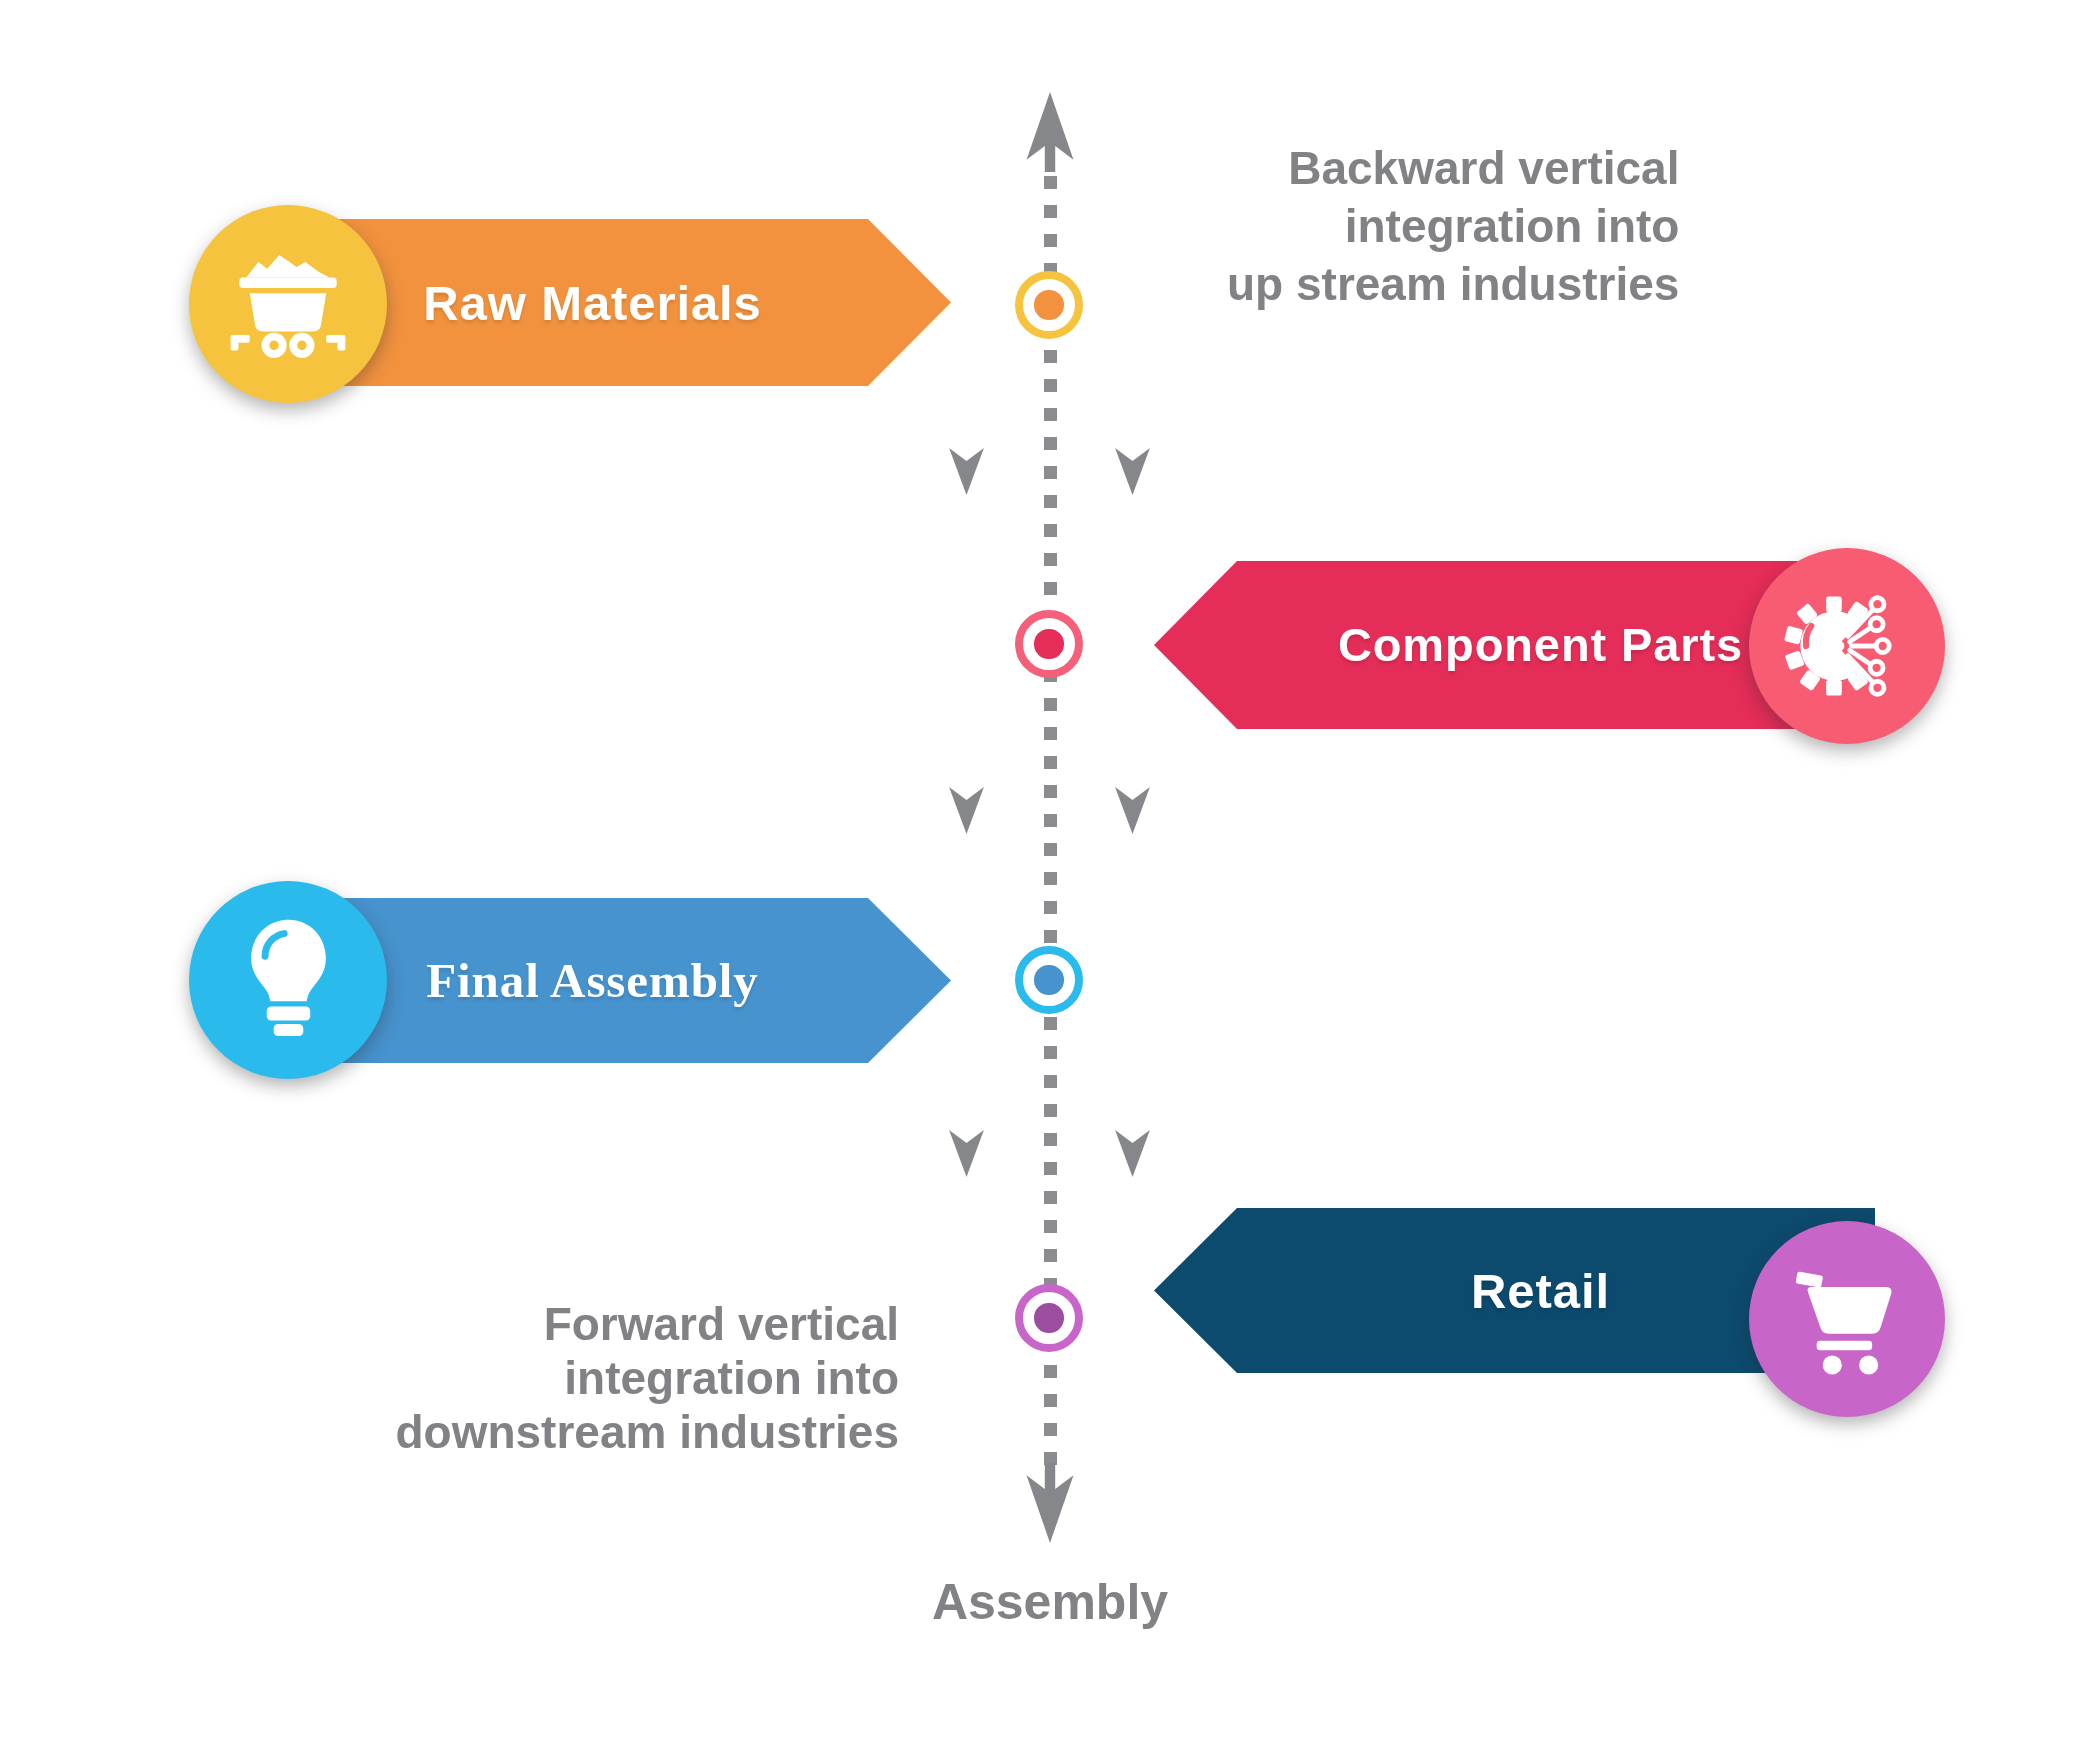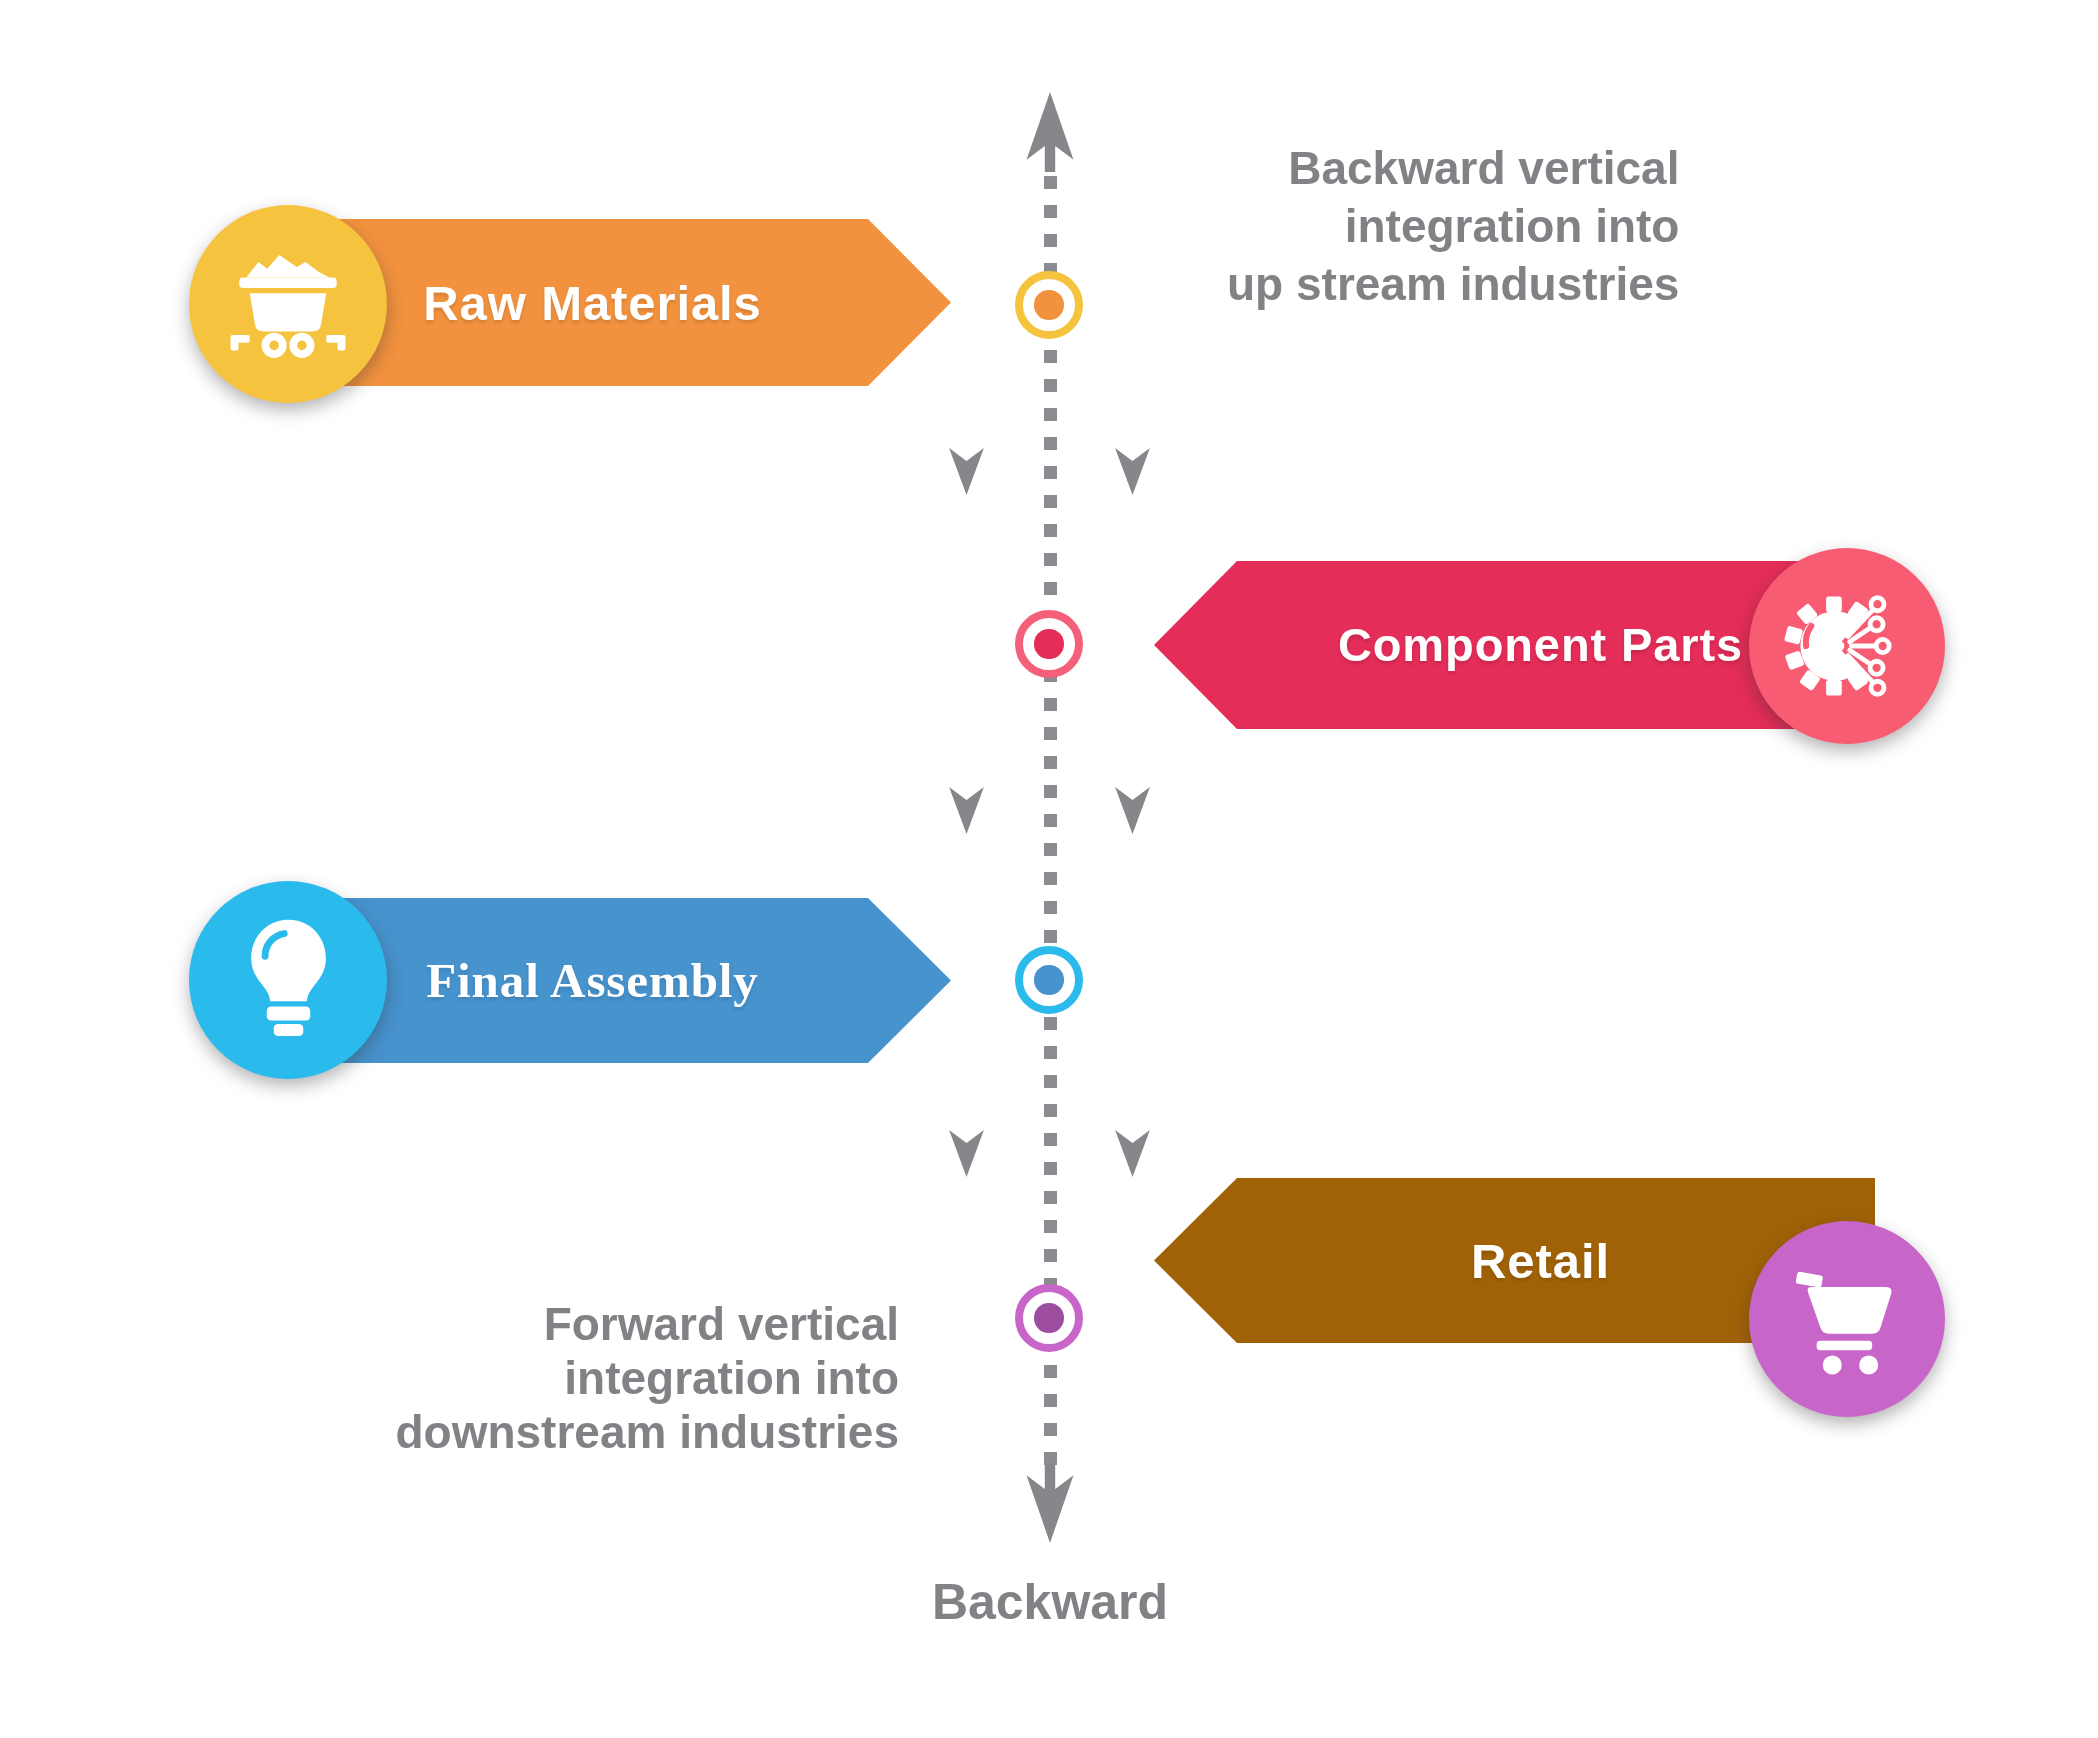--- a/index.html
+++ b/index.html
@@ -28,21 +28,21 @@
   .ring.n2{left:1015px;top:610px;border:8.7px solid #F4607A;} .ring.n2 .dot{background:#E42D58;}
   .ring.n3{left:1015px;top:946px;border:8.7px solid #2ABAEC;} .ring.n3 .dot{background:#4793CE;}
   .ring.n4{left:1015px;top:1284px;border:8.7px solid #C765C9;} .ring.n4 .dot{background:#9C4DA0;}
   
   .banner{position:absolute;z-index:2;}
   .point-right{clip-path:polygon(0 0,calc(100% - 83px) 0,100% 50%,calc(100% - 83px) 100%,0 100%);}
   .point-left{clip-path:polygon(83px 0,100% 0,100% 100%,83px 100%,0 50%);}
   .banner.raw{left:295px;top:219px;width:656px;height:167px;background:#F2923E;}
   .banner.component{left:1154px;top:561px;width:721px;height:168px;background:#E42D58;}
   .banner.final{left:295px;top:898px;width:656px;height:165px;background:#4793CE;font-family:Liberation Serif, serif;}
-  .banner.retail{left:1154px;top:1178px;width:721px;height:165px;background:#a16207;}
+  .banner.retail{left:1154px;top:1208px;width:721px;height:165px;background:#0c4a6e;}
   .banner-label{
     position:absolute;inset:0;display:flex;flex-direction:column;align-items:center;justify-content:center;
     color:#ffffff;font-weight:bold;font-size:49px;letter-spacing:0.9px;
     text-shadow:0 2.6px 3.5px rgba(0,0,0,0.12);
   }
   .banner.raw .banner-label,.banner.final .banner-label{padding-right:61px;}
   .banner.component .banner-label,.banner.retail .banner-label{padding-left:52px;gap:28px;}
   .banner.component .banner-label{font-size:47px;line-height:54px;}
   
   .badge{position:absolute;border-radius:50%;z-index:4;display:flex;align-items:center;justify-content:center;
@@ -192,16 +192,16 @@
   <div class="note backward">
     <span>Backward vertical</span>
     <span>integration into</span>
     <span>up stream industries</span>
   </div>
   <div class="note forward">
     <span>Forward vertical</span>
     <span>integration into</span>
     <span>downstream industries</span>
   </div>
-  <div class="note customer">Backward</div>
+  <div class="note customer">Assembly</div>
 
 </div>
 
 
 </body></html>

